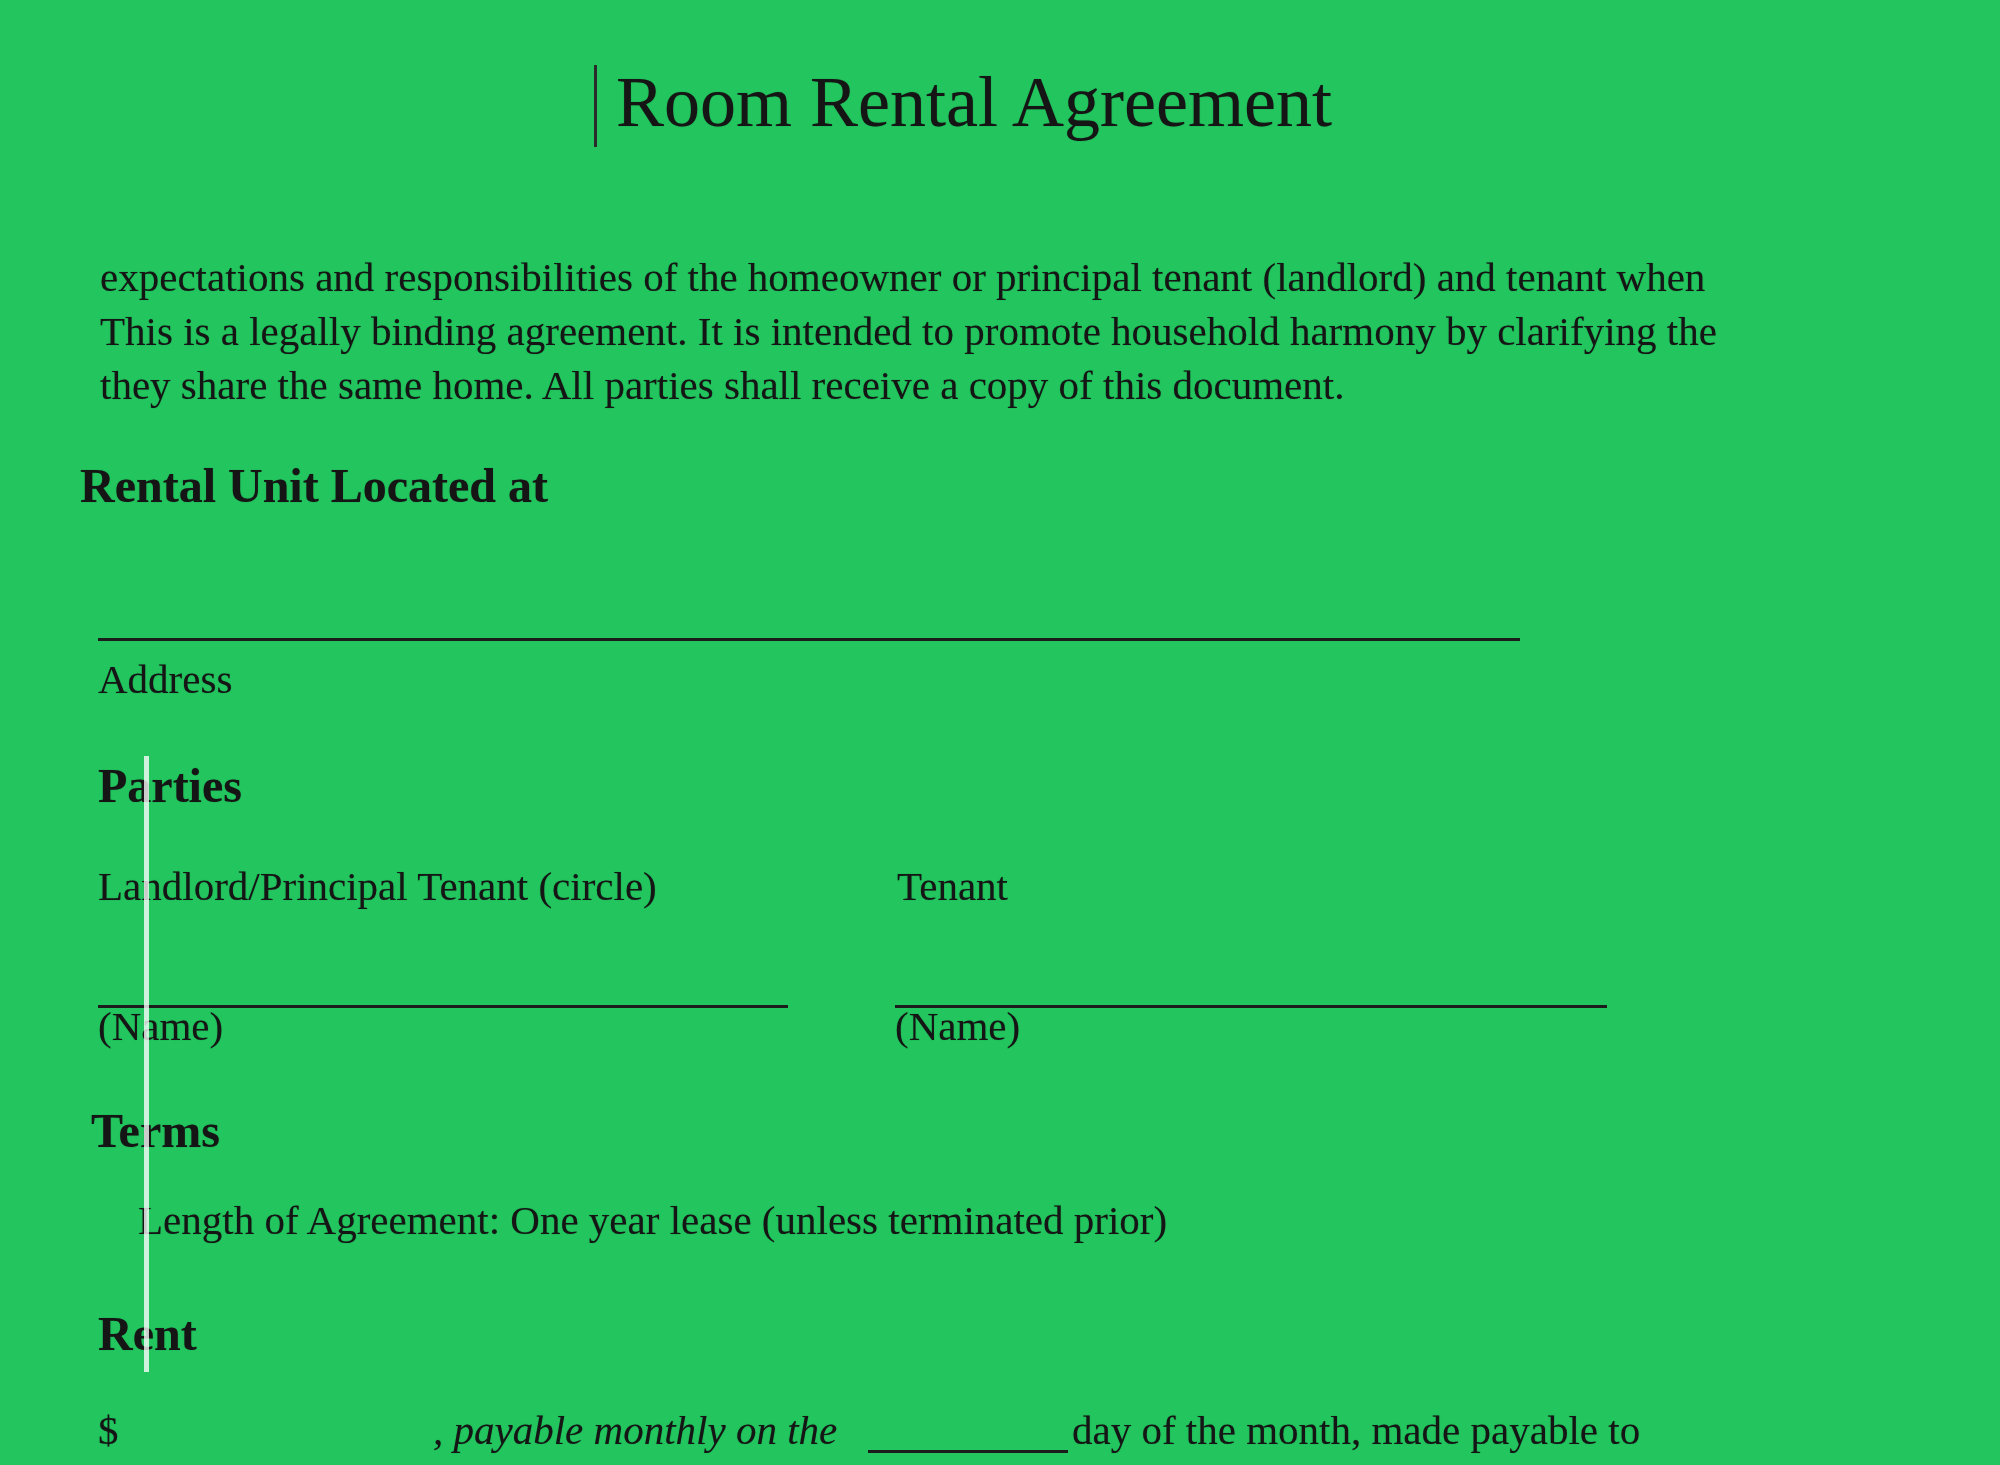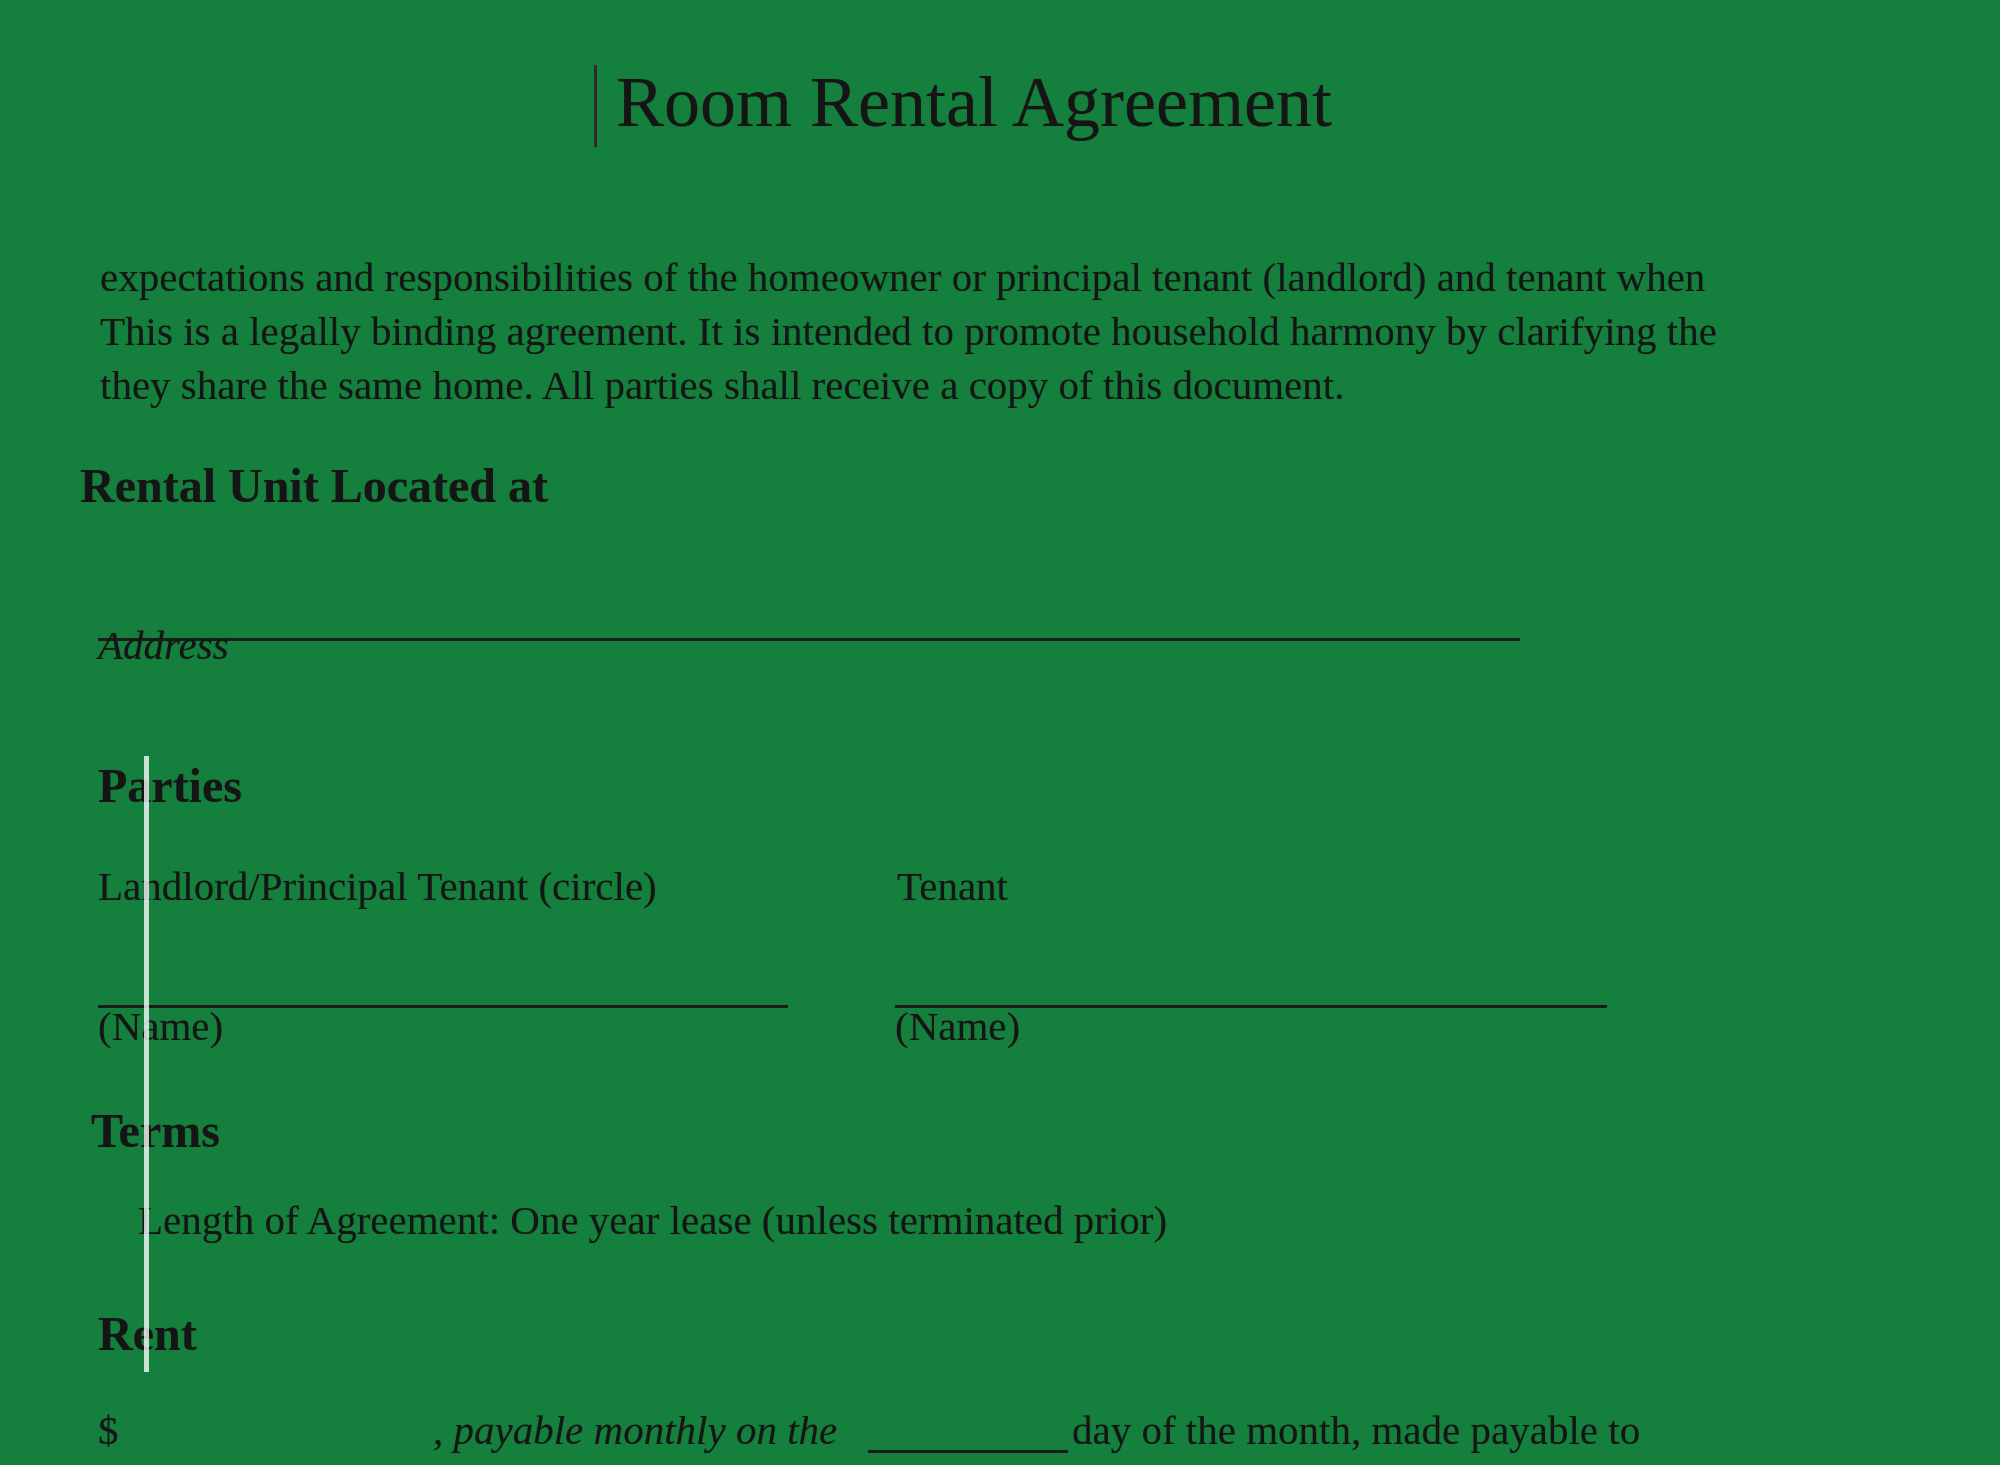--- a/index.html
+++ b/index.html
@@ -6,21 +6,21 @@
   body {
     width: 2000px; height: 1465px;
     background: #ffffff;
     position: relative;
     overflow: hidden;
     font-family: "Liberation Serif", "DejaVu Serif", serif;
     color: #151515;
   }
   .page {
     position: absolute; inset: 0;
-    background: #15803d;
+    background: #22c55e;
   }
   .txt {
     position: absolute;
     white-space: nowrap;
     line-height: 1;
     color: #151515;
     text-shadow: 0 0 1px rgba(20,20,20,0.35);
   }
   .body-size   { font-size: 41px; }
   .heading     { font-size: 48px; font-weight: bold; }
@@ -76,21 +76,21 @@
   <div class="intro">
     <div class="line">expectations and responsibilities of the homeowner or principal tenant (landlord) and tenant when</div>
     <div class="line">This is a legally binding agreement. It is intended to promote household harmony by clarifying the</div>
     <div class="line">they share the same home. All parties shall receive a copy of this document.</div>
   </div>
 
   <div class="txt heading" style="left:80px; top:462px;">Rental Unit Located at</div>
 
   <div class="rule rule-address"></div>
 
-  <div class="txt body-size" style="left:98px; top:625px;font-style:italic;">Address</div>
+  <div class="txt body-size" style="left:98px; top:659px;">Address</div>
 
   <div class="txt heading" style="left:98px; top:762px;">Parties</div>
 
   <div class="txt body-size" style="left:98px; top:866px;">Landlord/Principal Tenant (circle)</div>
 
   <div class="txt body-size" style="left:897px; top:866px;text-align:right;">Tenant</div>
 
   <div class="rule rule-name-l"></div>
   <div class="rule rule-name-r"></div>
 

